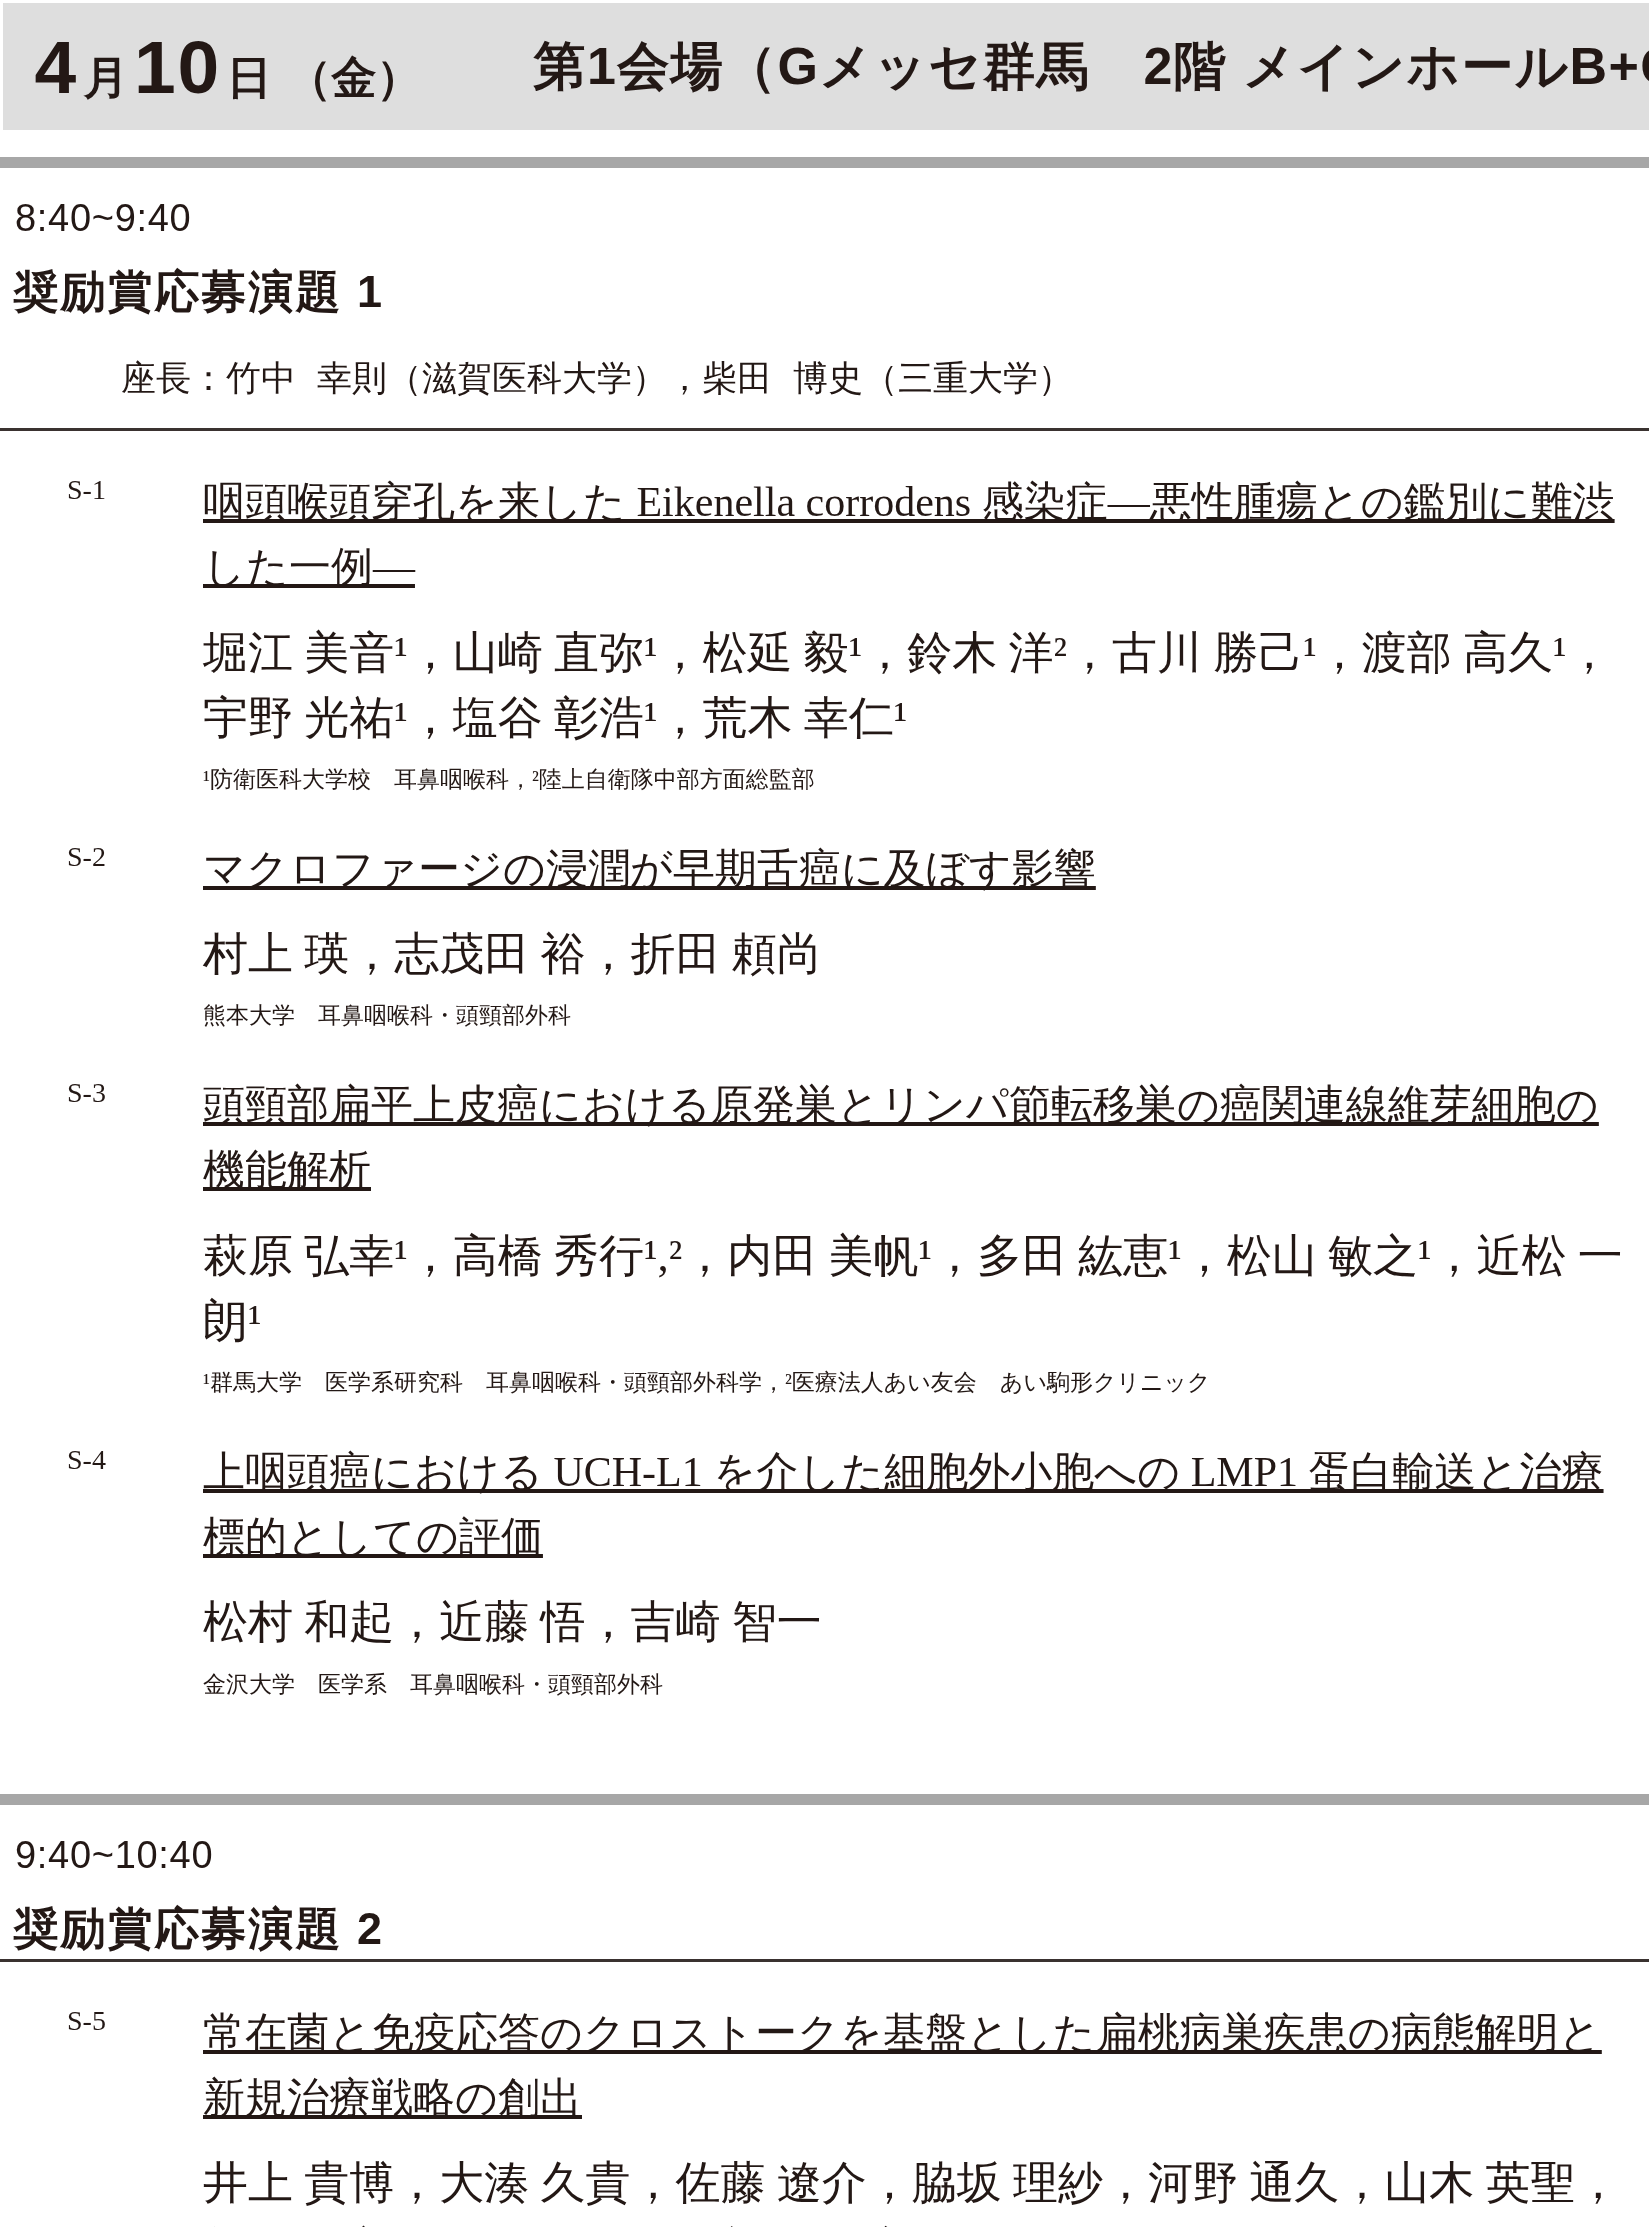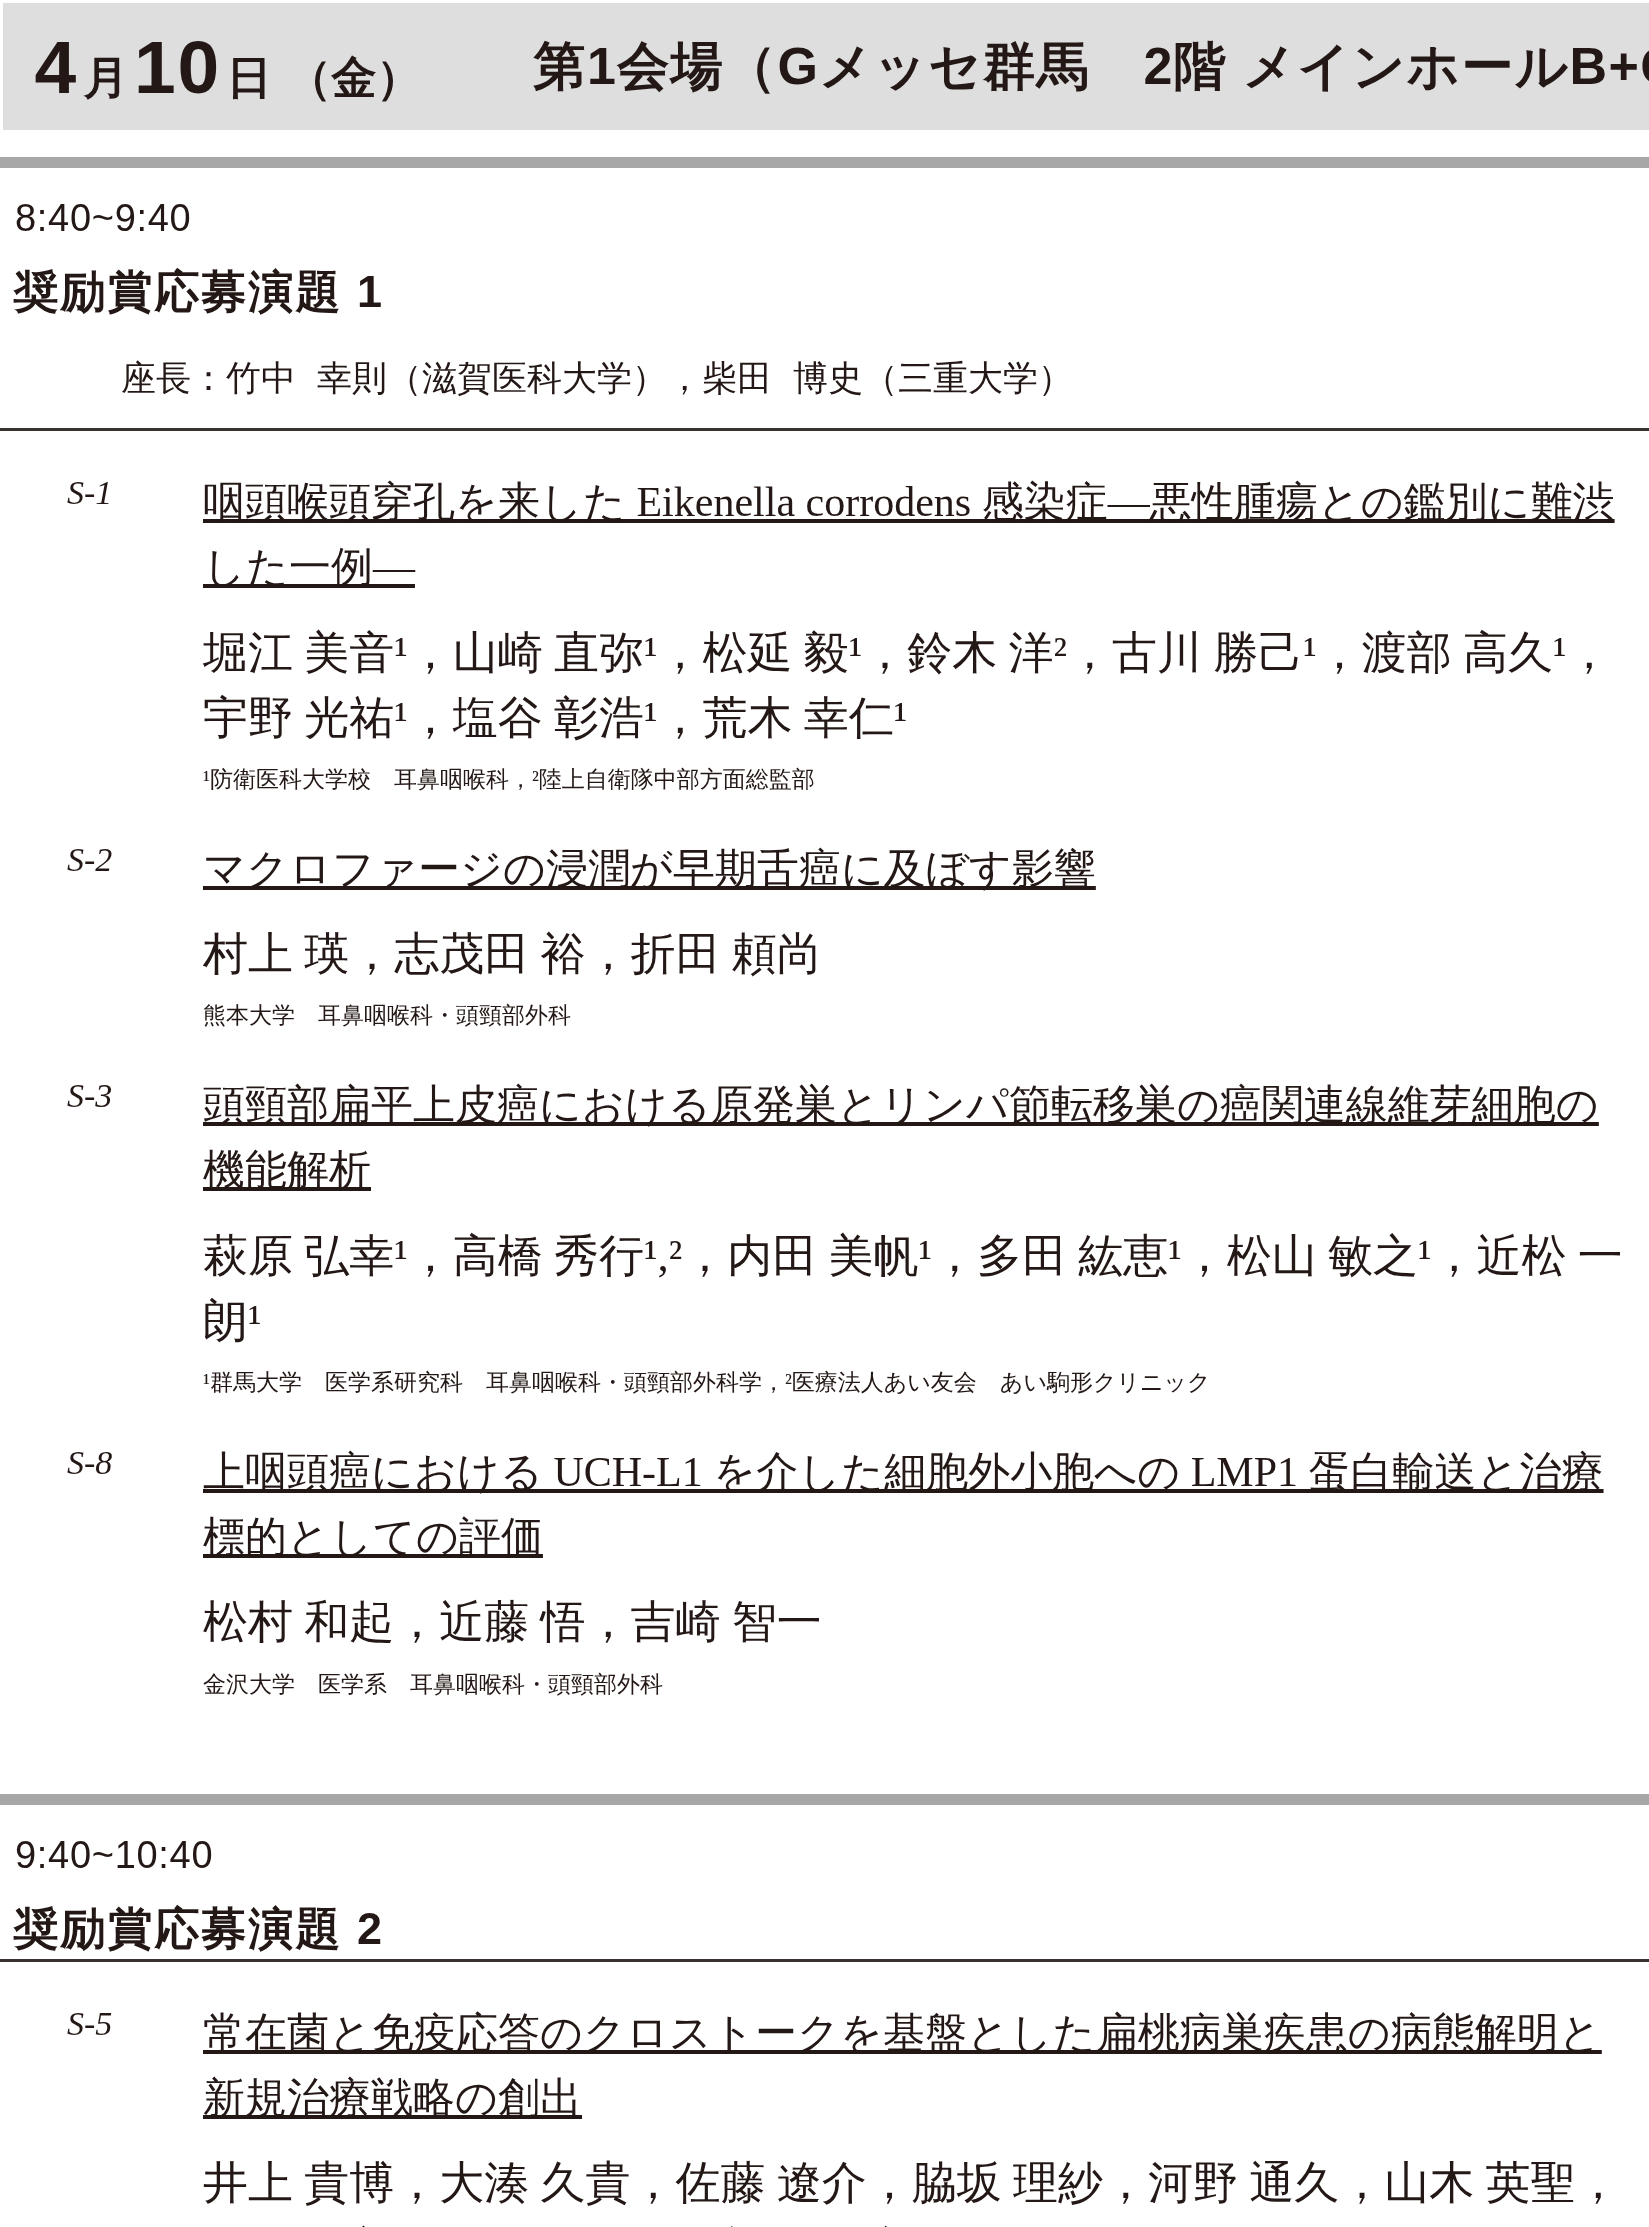--- a/index.html
+++ b/index.html
@@ -37,21 +37,21 @@
   }
   .session-title{
     font-family:"Liberation Sans","DejaVu Sans",sans-serif;
     font-weight:bold;font-size:45px;margin:22px 0 0 13.6px;letter-spacing:2px;
   }
   .session-chair{font-size:35px;margin:33px 20.4px 26px 121px;font-family:Liberation Mono, monospace;}
   .rule{border:none;border-top:3.4px solid #3a3230;margin:0;}
   
   .papers{padding:0 17.7px 0 0;}
   .paper{display:grid;grid-template-columns:136px 1fr;padding-left:67px;margin-top:39px;}
-  .paper-code{font-size:34px;padding-top:4.1px;font-style:italic;}
+  .paper-code{font-size:28px;padding-top:4.1px;}
   .paper-title{font-size:42px;line-height:1.55;white-space:pre-wrap;text-decoration:underline;}
   .paper-authors{font-size:45px;line-height:1.45;margin-top:20.4px;white-space:pre-wrap;}
   .paper-affils{margin-top:11px;}
   .paper-affil{font-size:23px;line-height:1.55;white-space:pre-wrap;}
 </style>
 </head>
 <body>
 
 <div class="page">
 
@@ -103,21 +103,21 @@
         <div class="paper-body">
           <div class="paper-title">頭頸部扁平上皮癌における原発巣とリンパ節転移巣の癌関連線維芽細胞の機能解析</div>
           <div class="paper-authors">萩原 弘幸¹，高橋 秀行¹,²，内田 美帆¹，多田 紘恵¹，松山 敏之¹，近松 一朗¹</div>
           <div class="paper-affils">
             <div class="paper-affil">¹群馬大学　医学系研究科　耳鼻咽喉科・頭頸部外科学，²医療法人あい友会　あい駒形クリニック</div>
           </div>
         </div>
       </article>
 
       <article class="paper">
-        <div class="paper-code">S-8</div>
+        <div class="paper-code">S-4</div>
         <div class="paper-body">
           <div class="paper-title">上咽頭癌における UCH-L1 を介した細胞外小胞への LMP1 蛋白輸送と治療標的としての評価</div>
           <div class="paper-authors">松村 和起，近藤 悟，吉崎 智一</div>
           <div class="paper-affils">
             <div class="paper-affil">金沢大学　医学系　耳鼻咽喉科・頭頸部外科</div>
           </div>
         </div>
       </article>
 
     </div>

